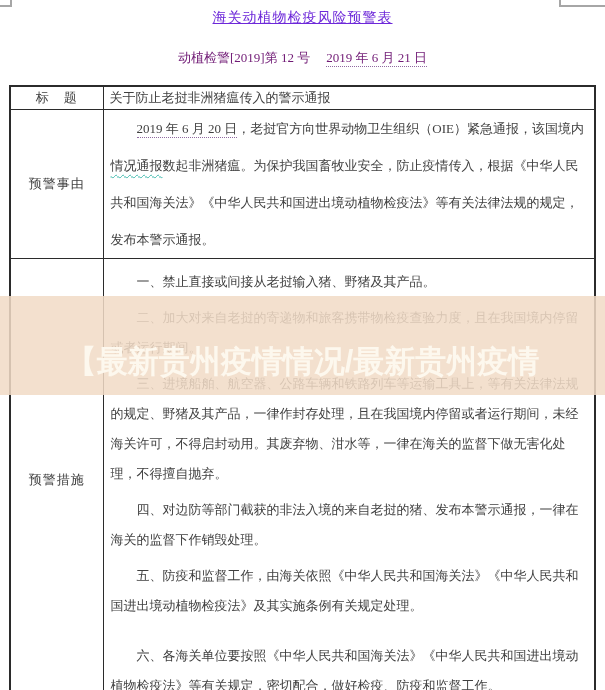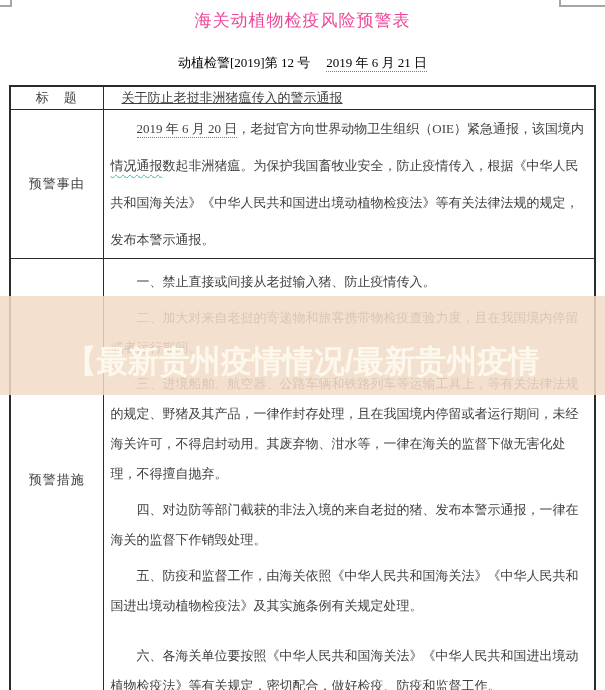--- a/index.html
+++ b/index.html
@@ -8,39 +8,39 @@
   .page {
     position:relative; width:605px; height:690px; background:#ffffff;
     overflow:hidden; color:#3f3f3f;
   }
   
   .corner { position:absolute; top:0; }
   .corner-left  { left:0;  width:12px; height:7px; border-right:2px solid #a6a6a6; border-bottom:2px solid #a6a6a6; }
   .corner-right { right:0; width:46px; height:7px; border-left:2px solid #a6a6a6; border-bottom:2px solid #a6a6a6; }
 
   .doc-header { height:85px; padding-top:9px; text-align:center; }
-  .doc-title  { font-size:17px; letter-spacing:1px; color:#ec4899; }
-  .doc-meta   { margin-top:22px; font-size:13px; color:#000000; }
+  .doc-title  { font-size:14px; letter-spacing:1px; color:#6d28d9;text-decoration:underline; }
+  .doc-meta   { margin-top:22px; font-size:13px; color:#701a75; }
   .doc-meta .doc-number { margin-right:16px; }
   .dot-u { border-bottom:1px dotted #8f6aa0; padding-bottom:1px; }
   .wavy-teal { text-decoration:underline wavy #3fb9ac; text-decoration-thickness:1px; text-underline-offset:4px; }
 
   table.warn-table {
     width:587px; margin-left:9px; border-collapse:collapse; table-layout:fixed;
     border:2px solid #2b2b2b; font-size:13px; color:#3f3f3f;
   }
   .warn-table td { border:1px solid #2b2b2b; overflow:hidden;margin-left:29px; }
   .warn-table col.c1 { width:93px; }
   .warn-table td.lbl { text-align:center; vertical-align:middle; letter-spacing:1px; }
   .warn-table td.val { vertical-align:middle; }
   .r1 td { height:23px; }
   .r2 td { height:114px; }
   .r3 td { height:22px; }
   .r4 td { height:410px; }
-  .pad-l { padding-left:18px;text-decoration:underline; }
+  .pad-l { padding-left:6px; }
   p.reason { line-height:37px; text-indent:2em; padding:0 6px 0 7px; }
   .r4 .val { vertical-align:top; }
   .r4 p { line-height:30px; text-indent:2em; padding:0 6px 0 7px; margin-top:6px; }
   .r4 p.first { margin-top:8px; }
   .r4 p.last  { margin-top:20px; }
 
   
   .overlay-band {
     position:absolute; left:0; top:296px; width:605px; height:99px;
     background:rgba(241,219,198,0.86);
@@ -80,21 +80,21 @@
       </tr>
       <tr class="r2">
         <td class="lbl">预警事由</td>
         <td class="val">
           <p class="reason"><span class="dot-u">2019 年 6 月 20 日</span><span>，老挝官方向世界动物卫生组织（OIE）紧急通报，该国境内</span><span class="wavy-teal">情况通报</span><span>数起非洲猪瘟。为保护我国畜牧业安全，防止疫情传入，根据《中华人民共和国海关法》《中华人民共和国进出境动植物检疫法》等有关法律法规的规定，发布本警示通报。</span></p>
         </td>
       </tr>
       <tr class="r4">
         <td class="lbl">预警措施</td>
         <td class="val">
-          <p class="first">一、禁止直接或间接从老挝输入猪、防止疫情传入。</p>
+          <p class="first">一、禁止直接或间接从老挝输入猪、野猪及其产品。</p>
           <p>二、加大对来自老挝的寄递物和旅客携带物检疫查验力度，且在我国境内停留或者运行期间。</p>
           <p>三、进境船舶、航空器、公路车辆和铁路列车等运输工具上，等有关法律法规的规定、野猪及其产品，一律作封存处理，且在我国境内停留或者运行期间，未经海关许可，不得启封动用。其废弃物、泔水等，一律在海关的监督下做无害化处理，不得擅自抛弃。</p>
           <p>四、对边防等部门截获的非法入境的来自老挝的猪、发布本警示通报，一律在海关的监督下作销毁处理。</p>
           <p>五、防疫和监督工作，由海关依照《中华人民共和国海关法》《中华人民共和国进出境动植物检疫法》及其实施条例有关规定处理。</p>
           <p class="last">六、各海关单位要按照《中华人民共和国海关法》《中华人民共和国进出境动植物检疫法》等有关规定，密切配合，做好检疫、防疫和监督工作。</p>
         </td>
       </tr>
 
     </tbody>
   </table>

